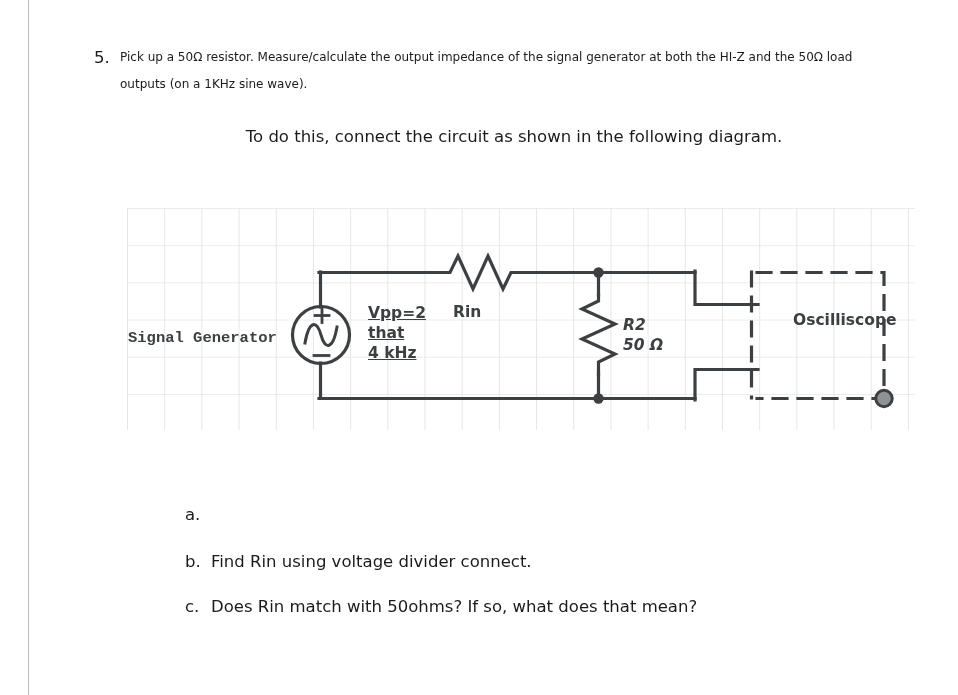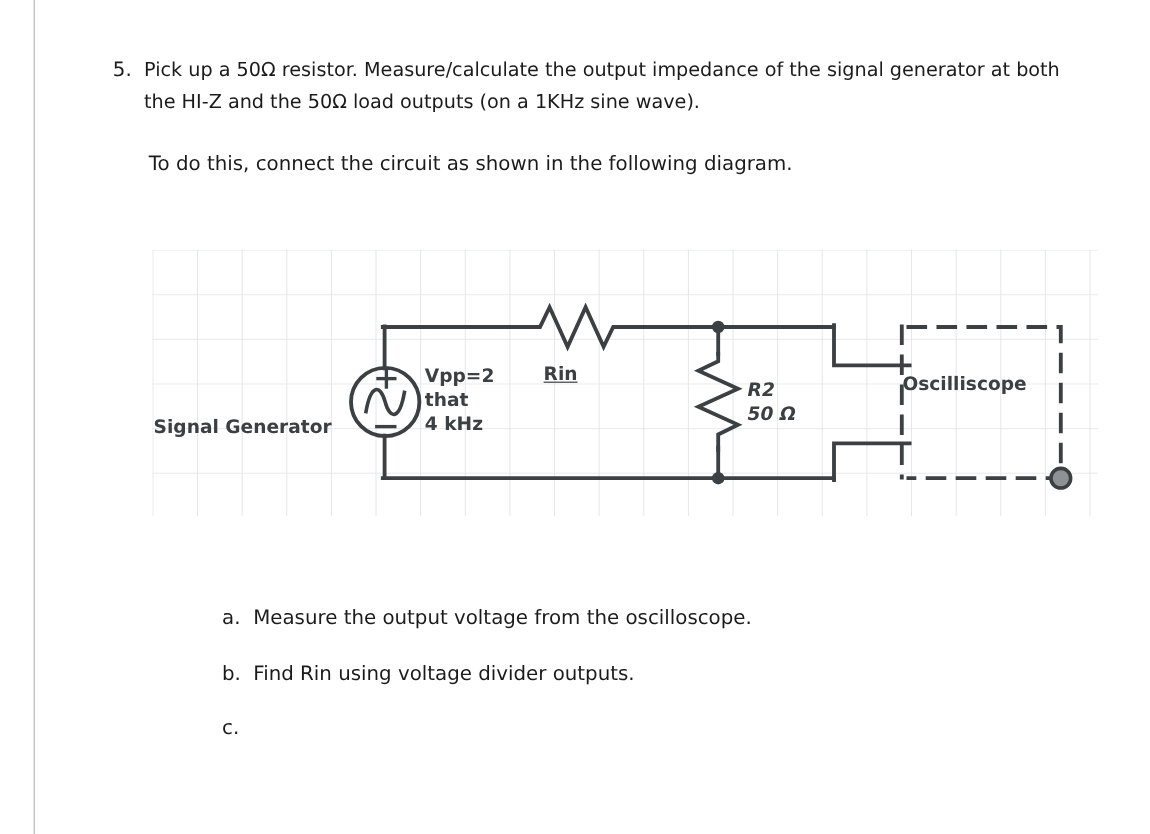--- a/index.html
+++ b/index.html
@@ -39,21 +39,21 @@
   }
   .q-num {
     width: 26px;
     flex: 0 0 26px;
     font-size: 16.5px;
     line-height: 27px;
     font-weight: 400;
   }
   .q-body {
     flex: 1 1 auto;
-    font-size: 16px;
+    font-size: 12px;
     line-height: 27px;
   }
   .q-sub {
     position: absolute;
     left: 185px;
     width: 720px;
     font-size: 16.5px;
     line-height: 27px;
     display: flex;
     align-items: flex-start;
@@ -62,20 +62,21 @@
     width: 26px;
     flex: 0 0 26px;
   }
   .q-intro {
     position: absolute;
     left: 124px;
     top: 123px;
     font-size: 16.5px;
     line-height: 27px;
     width: 780px;
+    text-align: center;
   }
   #sub-a { top: 501px; }
   #sub-b { top: 548px; }
   #sub-c { top: 593px; }
 
   
   .diagram {
     position: absolute;
     left: 127px;
     top: 208px;
@@ -101,25 +102,25 @@
   }
 
   .diag-label {
     position: absolute;
     font-weight: bold;
     font-size: 15.5px;
     color: #3c4043;
     white-space: nowrap;
     line-height: 20px;
   }
-  #lbl-siggen { left: 128px; top: 346px; }
-  #lbl-src    { left: 354px; top: 303px; }
-  #lbl-rin    { left: 453px; top: 302px; text-decoration: underline; }
+  #lbl-siggen { left: 128px; top: 328px; font-family: Liberation Mono, monospace; }
+  #lbl-src    { left: 368px; top: 303px; text-decoration: underline; }
+  #lbl-rin    { left: 453px; top: 302px; }
   #lbl-r2     { left: 623px; top: 315px; font-style: italic; }
-  #lbl-scope  { left: 752px; top: 310px; }
+  #lbl-scope  { left: 793px; top: 310px; }
   .diag-label .line { display: block; }
 </style>
 </head>
 <body>
 
 <div class="page-rule"></div>
 
 <div class="question">
   <div class="q-row">
     <div class="q-num">5.</div>
@@ -187,21 +188,21 @@
 
 <div class="diag-label" id="lbl-r2">
   <span class="line">R2</span>
   <span class="line">50 Ω</span>
 </div>
 
 <div class="diag-label" id="lbl-scope">Oscilliscope</div>
 
 <div class="q-sub" id="sub-a">
   <span class="lbl">a.</span>
-  <span>Measure the output voltage from the oscilloscope.</span>
 </div>
 <div class="q-sub" id="sub-b">
   <span class="lbl">b.</span>
-  <span>Find Rin using voltage divider outputs.</span>
+  <span>Find Rin using voltage divider connect.</span>
 </div>
 <div class="q-sub" id="sub-c">
   <span class="lbl">c.</span>
+  <span>Does Rin match with 50ohms? If so, what does that mean?</span>
 </div>
 
 </body></html>

